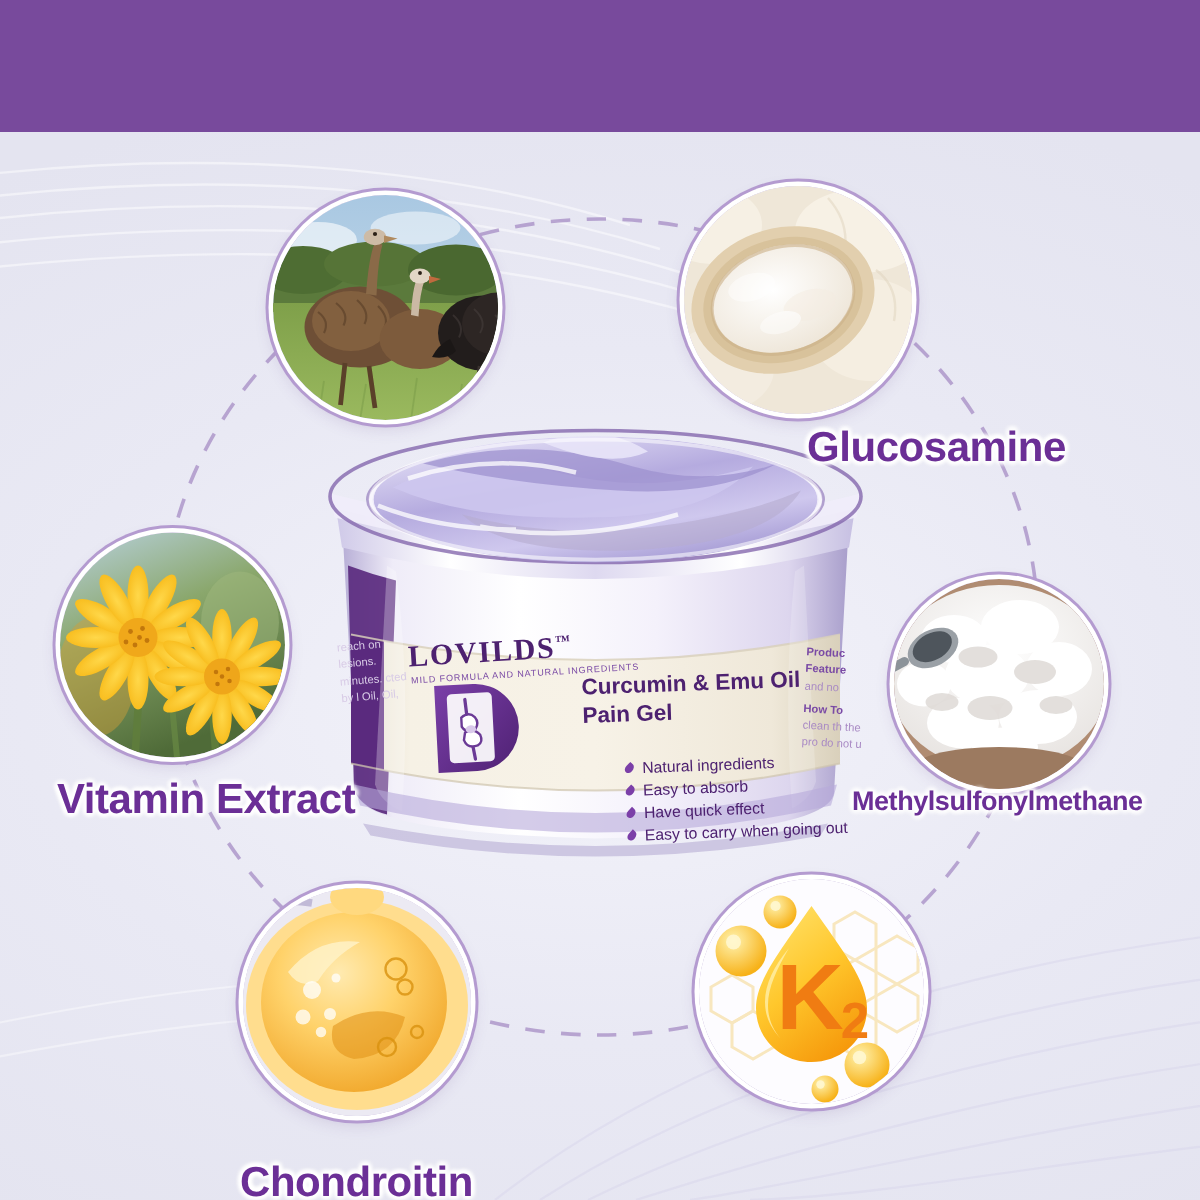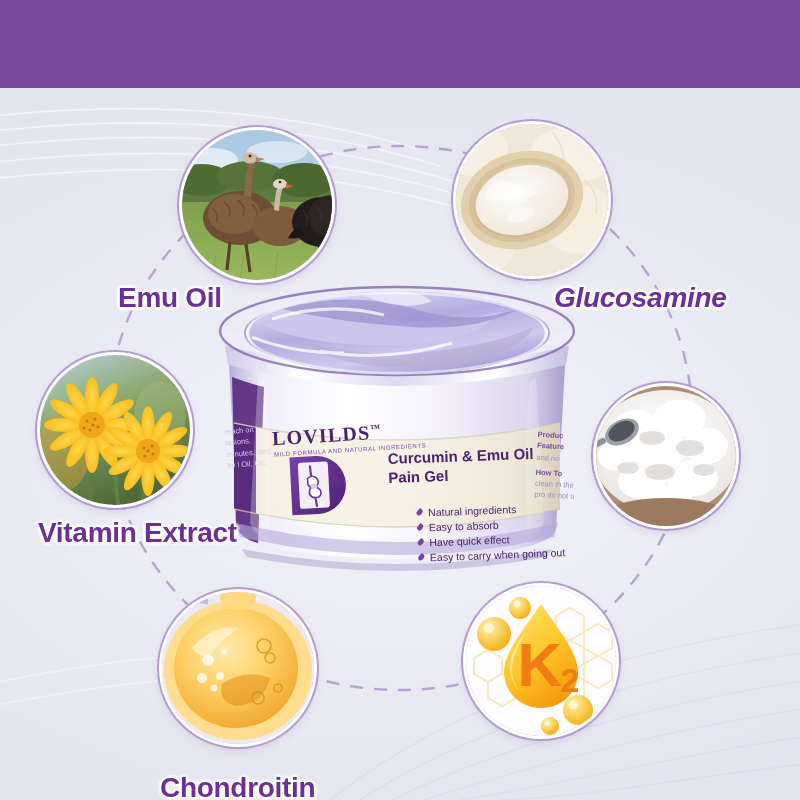--- a/index.html
+++ b/index.html
@@ -264,21 +264,20 @@
         <g opacity="0.5" stroke="#4a4240" stroke-width="1.3" fill="none">
           <path d="M120,80 q8,7 4,15"></path>
             <path d="M134,76 q9,8 4,16"></path>
             <path d="M148,80 q8,8 3,15"></path>
         </g>
         <path d="M118,96 q-8,4 -12,12 q10,2 16,-4 z" fill="#1b1716"></path>
         <path d="M138,114 l-3,24 M152,116 l2,22" stroke="#3a322f" stroke-width="3" fill="none"></path>
       </g>
     </svg>
   </div>
-  <div class="caption" style="left:118px; top:282px;">Emu Oil</div>
 
   <div class="circle" style="left:456px; top:124px; width:152px; height:152px;">
     <svg class="photo" viewBox="0 0 152 152">
       <defs>
         <clipPath id="cGlu">
             <circle cx="76" cy="76" r="76"></circle>
           </clipPath>
         <radialGradient id="powdG" cx="45%" cy="40%" r="70%">
           <stop offset="0%" stop-color="#ffffff"></stop>
             <stop offset="100%" stop-color="#ece3d4"></stop>
@@ -301,21 +300,21 @@
         <ellipse cx="66" cy="75" rx="48" ry="35" fill="url(#powdG)" transform="rotate(-16 66 75)"></ellipse>
         <g opacity="0.45" transform="rotate(-16 66 75)">
           <ellipse cx="48" cy="62" rx="16" ry="9" fill="#ffffff"></ellipse>
           <ellipse cx="82" cy="84" rx="18" ry="10" fill="#f3ece0"></ellipse>
           <ellipse cx="60" cy="90" rx="14" ry="7" fill="#ffffff"></ellipse>
         </g>
         <ellipse cx="66" cy="76" rx="48" ry="35" fill="none" stroke="#cbb189" stroke-width="2" opacity="0.6" transform="rotate(-16 66 76)"></ellipse>
       </g>
     </svg>
   </div>
-  <div class="caption" style="left:554px; top:282px;font-style:italic;">Glucosamine</div>
+  <div class="caption" style="left:538px; top:282px;">Glucosamine</div>
 
   <div class="circle" style="left:40px; top:355px; width:150px; height:150px;">
     <svg class="photo" viewBox="0 0 150 150">
       <defs>
         <clipPath id="cArn">
             <circle cx="75" cy="75" r="75"></circle>
           </clipPath>
         <linearGradient id="arnBg" x1="0" y1="0" x2="0.4" y2="1">
           <stop offset="0%" stop-color="#b9d2e0"></stop>
             <stop offset="45%" stop-color="#8aa76c"></stop>
@@ -423,20 +422,21 @@
 
         <g transform="rotate(-28 26 46)">
           <ellipse cx="26" cy="46" rx="18" ry="12" fill="#9aa0a6"></ellipse>
           <ellipse cx="26" cy="45" rx="14" ry="9" fill="#4e555c"></ellipse>
           <rect x="-26" y="42" width="34" height="6" rx="3" fill="#8c9399"></rect>
         </g>
         <ellipse cx="70" cy="128" rx="60" ry="16" fill="#9c7a60"></ellipse>
       </g>
     </svg>
   </div>
+  <div class="caption small" style="left:568px; top:524px;">Methylsulfonylmethane</div>
 
   <div class="circle" style="left:162px; top:592px; width:152px; height:152px;">
     <svg class="photo" viewBox="0 0 152 152">
       <defs>
         <clipPath id="cCho">
             <circle cx="76" cy="76" r="76"></circle>
           </clipPath>
         <radialGradient id="gelG" cx="42%" cy="34%" r="72%">
           <stop offset="0%" stop-color="#ffeab0"></stop>
           <stop offset="45%" stop-color="#ffd26a"></stop>

